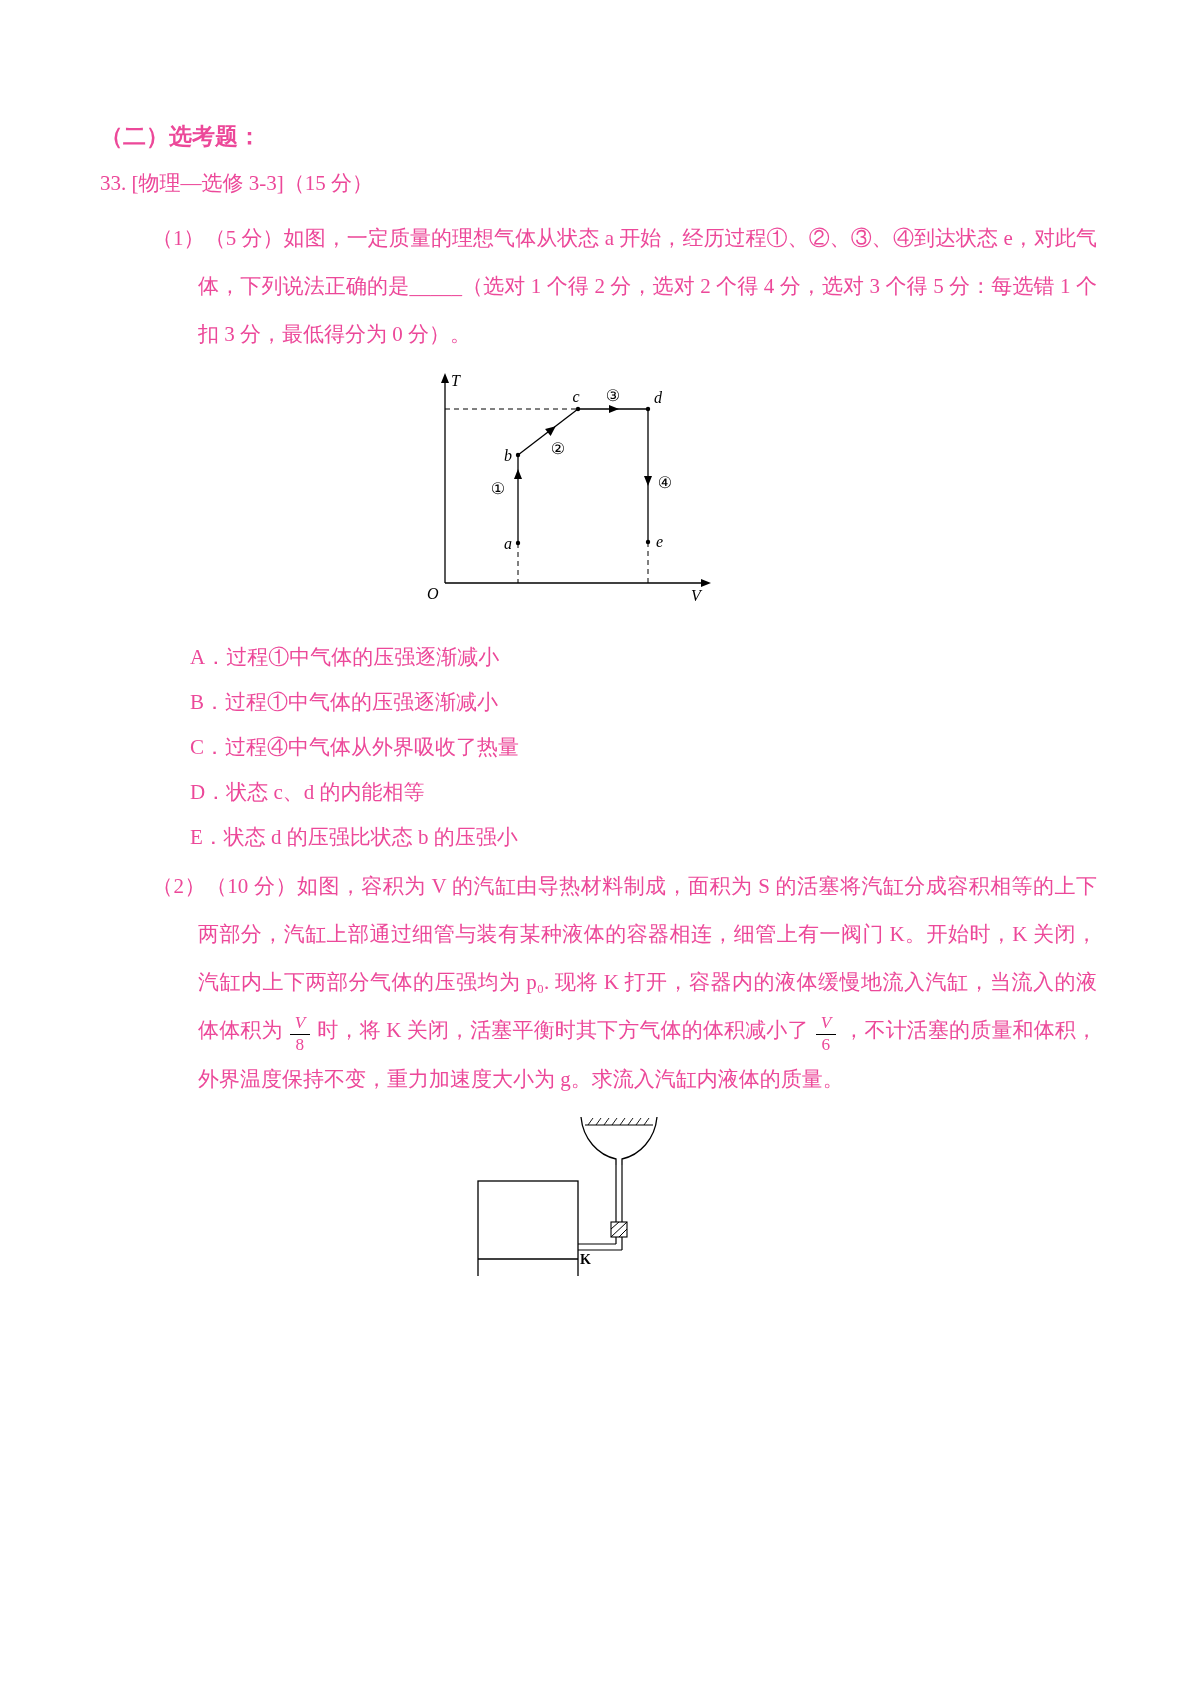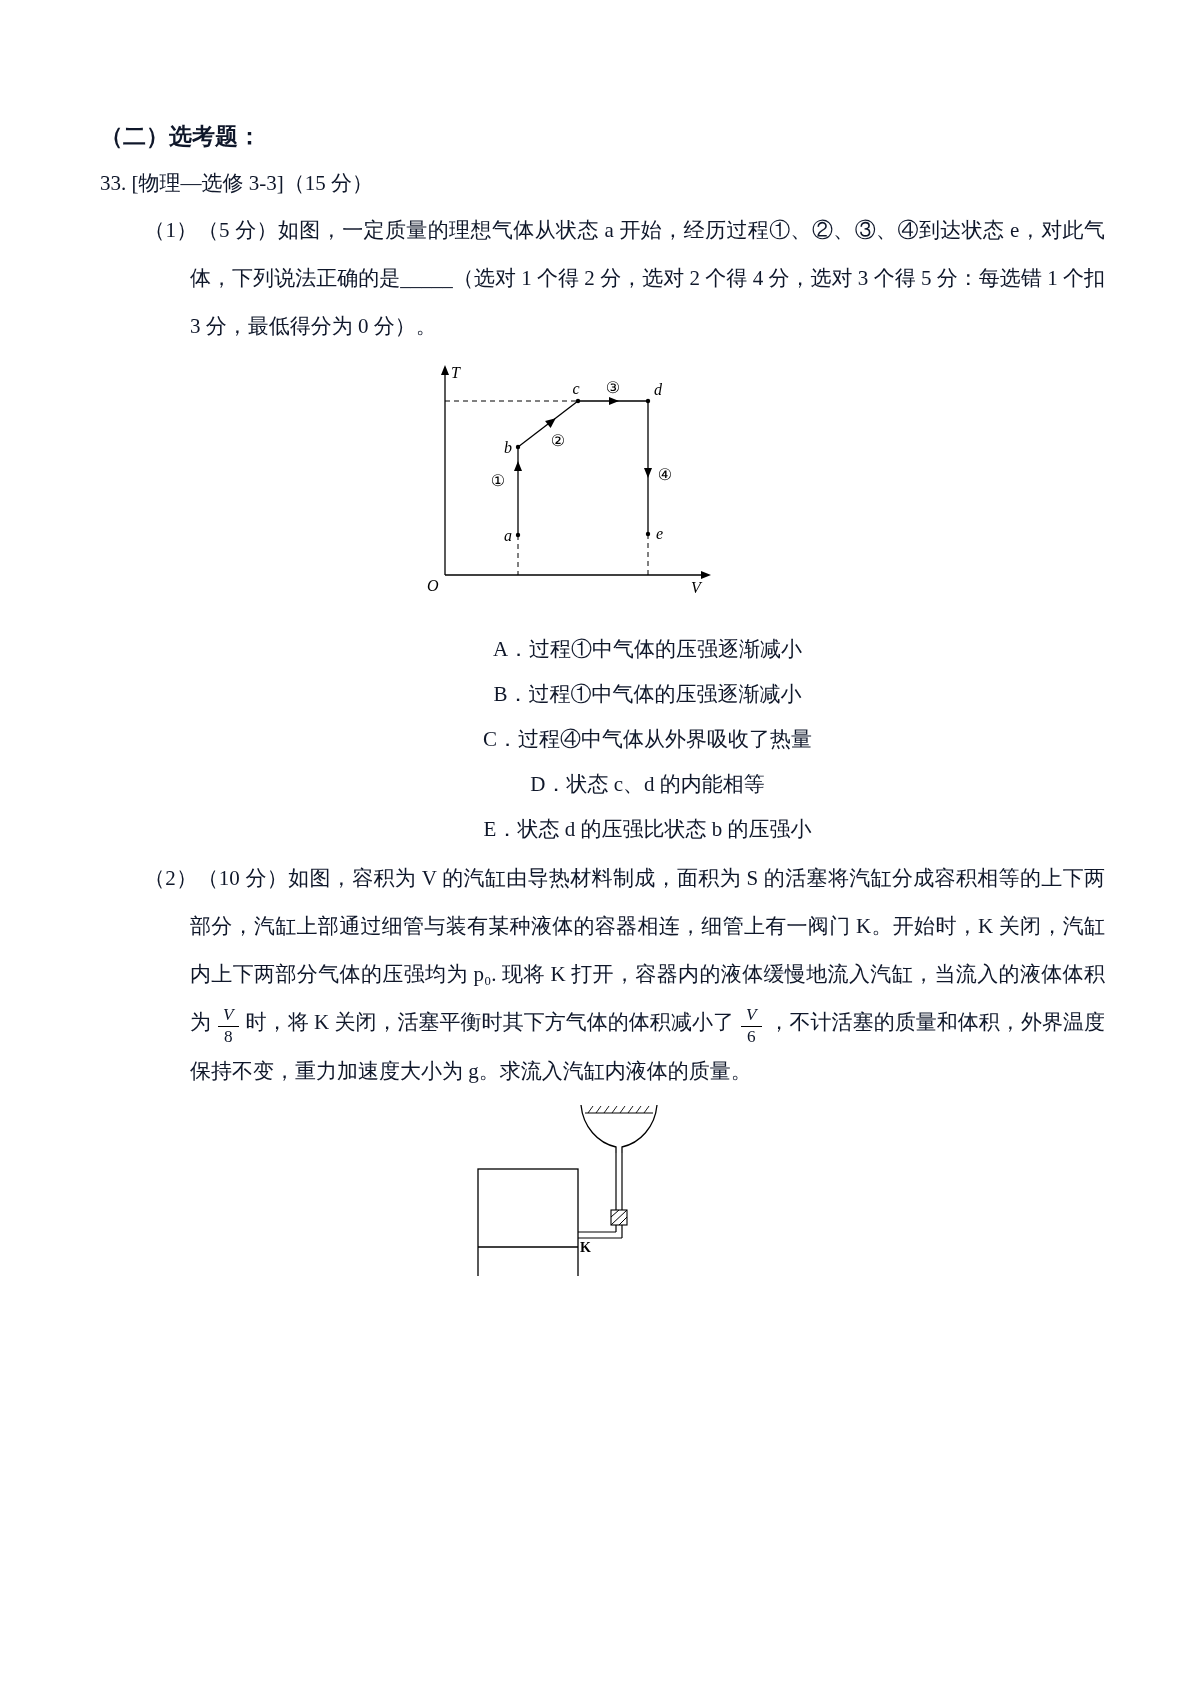--- a/index.html
+++ b/index.html
@@ -3,47 +3,47 @@
 <meta charset="utf-8">
 <style>
   html, body { margin: 0; padding: 0; background: #ffffff; }
   .page {
     position: relative;
     width: 1200px;
     height: 1276px;
     box-sizing: border-box;
     padding: 122px 95px 40px 100px;
     background: #ffffff;
-    color: #0f172a;
+    color: #ec4899;
     font-family: "Liberation Serif", "DejaVu Serif", serif;
     font-size: 21px;
     overflow: hidden;
   }
   .section-header {
     font-weight: bold;
     font-size: 23px;
     line-height: 30px;
   }
   .q-heading {
     margin-top: 8px;
     line-height: 46px;
   }
   .para {
-    margin: 0;
+    margin: 8px;
     text-align: justify;
     line-height: 2.29;
     padding-left: 90px;
     text-indent: -46px;
   }
   .para2 { margin-top: 2px; font-family: Liberation Serif, serif; }
   .figure { position: relative; }
   .fig-tv  { margin: 12px 0 0 315px; width: 300px; height: 235px; }
   .fig-cyl { margin: 4px 0 0 368px; width: 250px; height: 245px; }
   .options { padding-left: 90px; margin-top: 30px; }
-  .option  { line-height: 45px; text-align: center; }
+  .option  { line-height: 45px; text-align: left; }
   .frac {
     display: inline-block;
     vertical-align: -0.7em;
     text-align: center;
     line-height: 1.1;
     margin: 0 7px;
     font-size: 0.82em;
     text-indent: 0;
   }
   .frac .num { display: block; padding: 0 5px 1px 5px; border-bottom: 1.4px solid #000; font-style: italic; }

